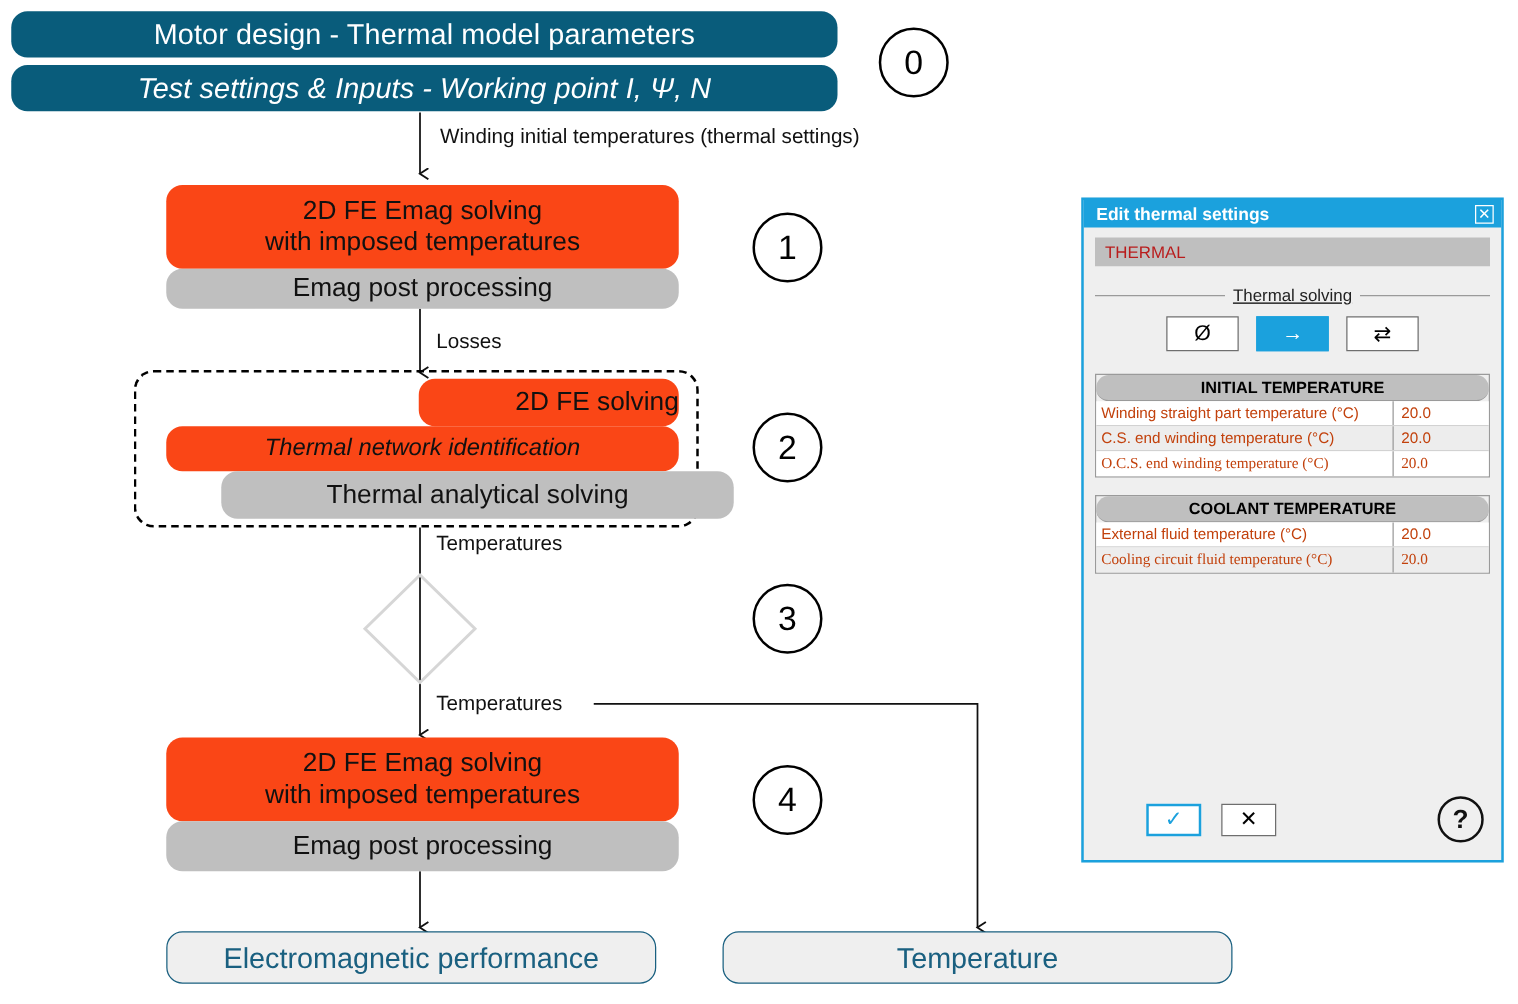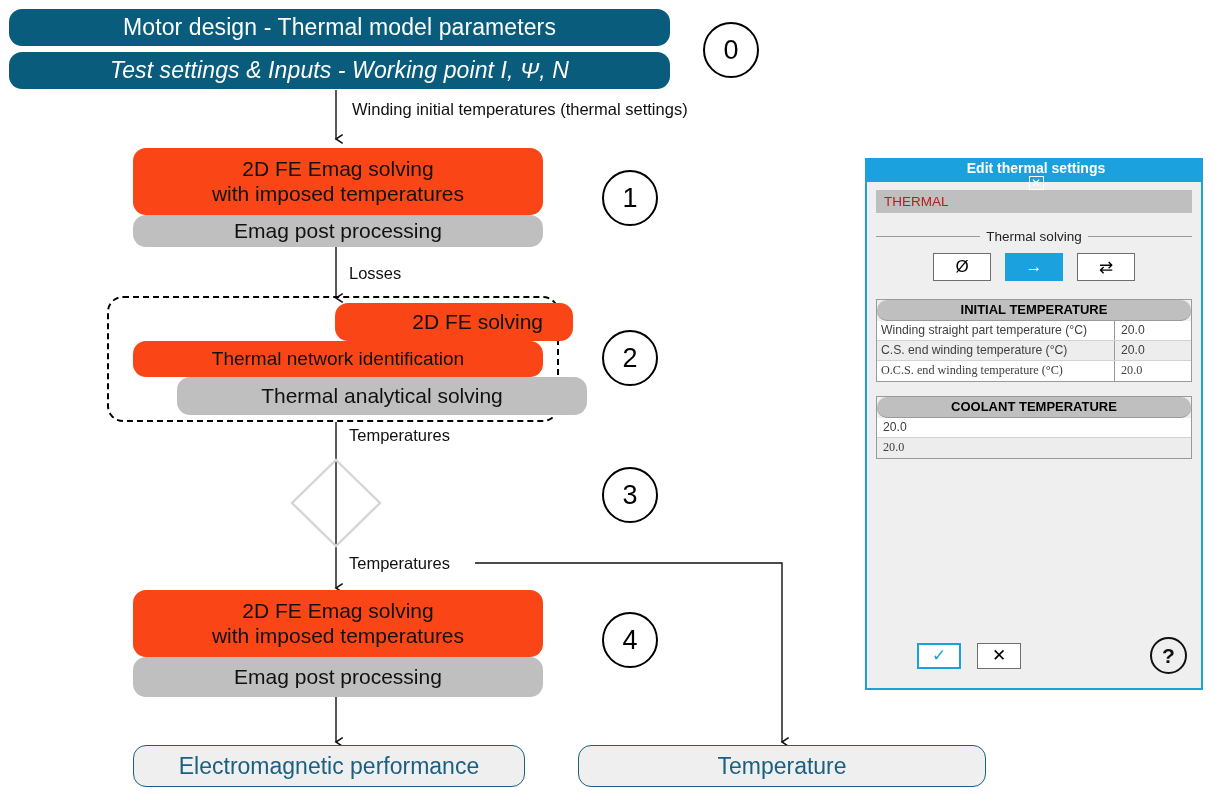--- a/index.html
+++ b/index.html
@@ -39,21 +39,21 @@
     align-items: center;
     justify-content: center;
     text-align: center;
     font-size: 21px;
     color: #111111;
     line-height: 1.18;
     white-space: pre-line;
   }
   .blk.orange { background: #FA4616; }
   .blk.gray   { background: #BFBFBF; }
-  .blk.right  { justify-content: flex-end; padding-right: 30px; }
+  .blk.right  { justify-content: flex-end; }
 
   
   .dashed-box {
     border: 2.5px dashed #000000;
     border-radius: 16px;
     box-sizing: border-box;
     background: transparent;
   }
 
   
@@ -99,21 +99,20 @@
     flex-direction: column;
   }
   .dlg-title {
     height: 22px;
     background: #1BA1DD;
     display: flex;
     align-items: center;
     justify-content: space-between;
     padding: 0 6px 0 10px;
     box-sizing: border-box;
-    flex-direction: column;
   }
   .dlg-title-text {
     color: #ffffff;
     font-size: 14px;
     font-weight: bold;
     white-space: nowrap;
   }
   .dlg-close {
     width: 15px; height: 15px;
     border: 1.5px solid #ffffff;
@@ -133,20 +132,21 @@
 
   .fieldset {
     margin-top: 16px;
     position: relative;
     height: 56px;
   }
   .fs-legend-row {
     display: flex;
     align-items: center;
     gap: 6px;
+    text-decoration: underline;
   }
   .fs-rule { flex: 1; height: 1px; background: #9a9a9a; }
   .fs-legend {
     font-size: 13.5px;
     color: #222222;
     white-space: nowrap;
   }
   .solve-btn-row {
     display: flex;
     justify-content: center;
@@ -179,21 +179,21 @@
     text-align: center;
     font-size: 13px;
     font-weight: bold;
     padding: 2px 0 3px 0;
     border-bottom: 1px solid #9a9a9a;
     border-radius: 10px;
   }
   .tbl-row {
     display: flex;
     font-size: 12.2px;
-    color: #404040;
+    color: #c2410c;
     border-bottom: 1px solid #d2d2d2;
   }
   .tbl-row:last-child { border-bottom: none; font-family: Liberation Serif, serif; }
   .tbl-row.odd  { background: #ffffff; }
   .tbl-row.even { background: #EDEDED; }
   .tbl-cell-label {
     flex: 1;
     padding: 2px 4px 3px 4px;
     border-right: 1px solid #9a9a9a;
     white-space: nowrap;
@@ -309,21 +309,21 @@
   </div>
   <div class="abs blk gray" style="left:133px; top:215px; width:410px; height:32px;">
     <span>Emag post processing</span>
   </div>
 
   <div class="abs dashed-box" style="left:107px; top:296px; width:452px; height:126px;"></div>
   <div class="abs blk orange right" style="left:335px; top:303px; width:208px; height:38px;">
     <span>2D FE solving</span>
   </div>
   <div class="abs blk orange" style="left:133px; top:341px; width:410px; height:36px;">
-    <span style="font-size:19px;">Thermal network identification</span>
+    <span style="font-size:19px;font-style:italic;">Thermal network identification</span>
   </div>
   <div class="abs blk gray" style="left:133px; top:377px; width:410px; height:38px;margin-left:44px;">
     <span>Thermal analytical solving</span>
   </div>
 
   <div class="abs blk orange" style="left:133px; top:590px; width:410px; height:67px;">
     <span>2D FE Emag solving
 with imposed temperatures</span>
   </div>
   <div class="abs blk gray" style="left:133px; top:657px; width:410px; height:40px;">
@@ -379,23 +379,25 @@
         </div>
         <div class="tbl-row odd">
           <span class="tbl-cell-label">O.C.S. end winding temperature (°C)</span>
           <span class="tbl-cell-value">20.0</span>
         </div>
       </div>
 
       <div class="tbl">
         <div class="tbl-head">COOLANT TEMPERATURE</div>
         <div class="tbl-row odd">
+          <span class="tbl-cell-label">External fluid temperature (°C)</span>
           <span class="tbl-cell-value">20.0</span>
         </div>
         <div class="tbl-row even">
+          <span class="tbl-cell-label">Cooling circuit fluid temperature (°C)</span>
           <span class="tbl-cell-value">20.0</span>
         </div>
       </div>
 
     </div>
 
     <div class="dlg-footer">
       <div class="ok-btn">
         <span>✓</span>
       </div>

